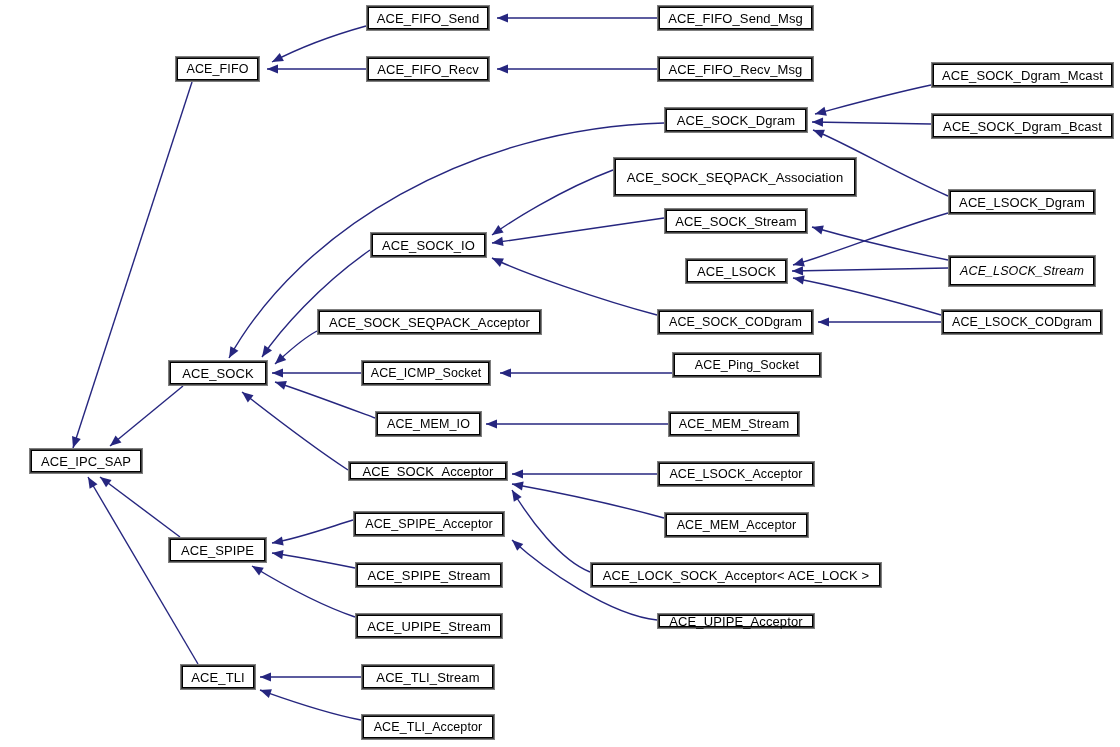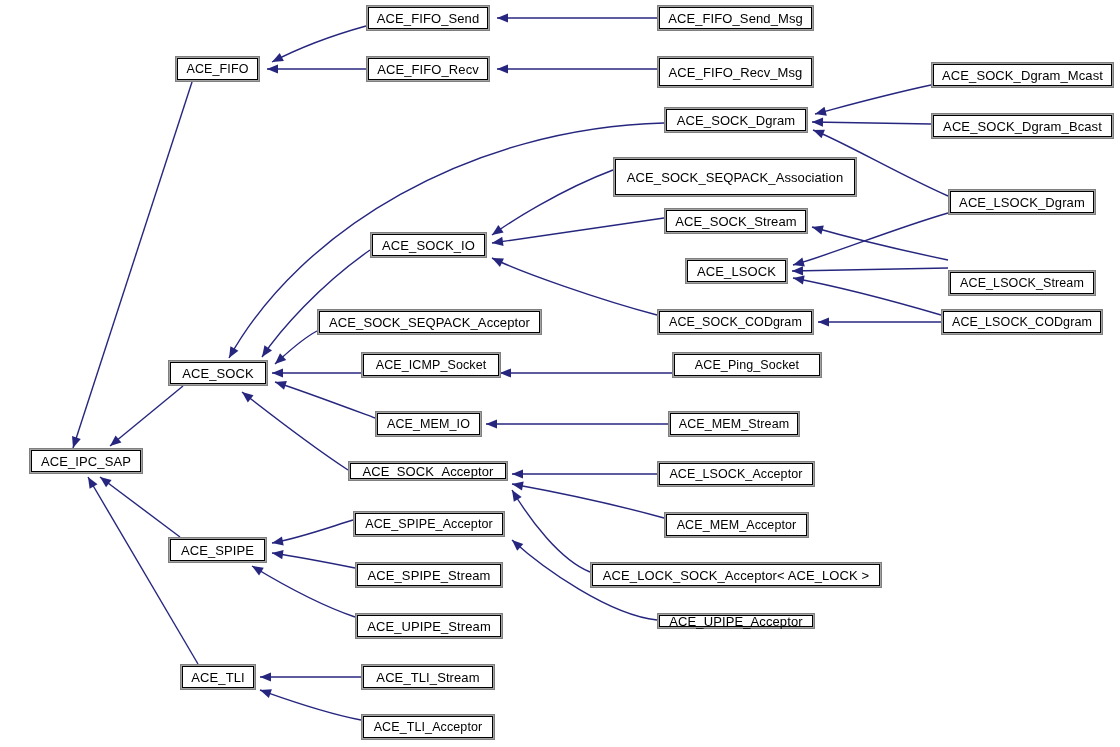--- a/index.html
+++ b/index.html
@@ -28,21 +28,21 @@
     stroke: #26267f;
     stroke-width: 1.4px;
   }
   .edge-head {
     fill: #26267f;
     stroke: none;
   }
   .node-box {
     position: absolute;
     box-sizing: border-box;
-    background: #a3a3a3;
+    background: #404040;
     border: 1px solid #7f7f7f;
     box-shadow: 0 0 0 0 transparent;
     display: flex;
     align-items: center;
     justify-content: center;
     white-space: nowrap;
     text-align: right;
   }
   .node-box .inner {
     position: absolute;
@@ -236,21 +236,21 @@
       <div class="node-box" style="left: 175px; top: 56px; width: 85px; height: 26px;">
         <div class="inner">
           <span class="node-label" style="font-size: 12.5px;">ACE_FIFO</span>
         </div>
       </div>
       <div class="node-box" style="left: 366px; top: 56px; width: 124px; height: 26px;">
         <div class="inner">
           <span class="node-label">ACE_FIFO_Recv</span>
         </div>
       </div>
-      <div class="node-box" style="left: 657px; top: 56px; width: 157px; height: 32px;">
+      <div class="node-box" style="left: 657px; top: 56px; width: 157px; height: 26px;">
         <div class="inner">
           <span class="node-label">ACE_FIFO_Recv_Msg</span>
         </div>
       </div>
       <div class="node-box" style="left: 931px; top: 62px; width: 183px; height: 26px;">
         <div class="inner">
           <span class="node-label">ACE_SOCK_Dgram_Mcast</span>
         </div>
       </div>
       <div class="node-box" style="left: 664px; top: 107px; width: 144px; height: 26px;">
@@ -281,21 +281,21 @@
       <div class="node-box" style="left: 370px; top: 232px; width: 117px; height: 26px;">
         <div class="inner">
           <span class="node-label">ACE_SOCK_IO</span>
         </div>
       </div>
       <div class="node-box" style="left: 685px; top: 258px; width: 103px; height: 26px;">
         <div class="inner">
           <span class="node-label">ACE_LSOCK</span>
         </div>
       </div>
-      <div class="node-box" style="left: 948px; top: 270px; width: 148px; height: 26px;">
+      <div class="node-box" style="left: 948px; top: 255px; width: 148px; height: 32px; font-style: italic;">
         <div class="inner">
           <span class="node-label" style="font-size: 12.5px;">ACE_LSOCK_Stream</span>
         </div>
       </div>
       <div class="node-box" style="left: 317px; top: 309px; width: 225px; height: 26px;">
         <div class="inner">
           <span class="node-label">ACE_SOCK_SEQPACK_Acceptor</span>
         </div>
       </div>
       <div class="node-box" style="left: 657px; top: 309px; width: 157px; height: 26px;">
@@ -306,21 +306,21 @@
       <div class="node-box" style="left: 941px; top: 309px; width: 162px; height: 26px;">
         <div class="inner">
           <span class="node-label" style="font-size: 12.5px;">ACE_LSOCK_CODgram</span>
         </div>
       </div>
       <div class="node-box" style="left: 168px; top: 360px; width: 100px; height: 26px;">
         <div class="inner">
           <span class="node-label">ACE_SOCK</span>
         </div>
       </div>
-      <div class="node-box" style="left: 361px; top: 352px; width: 140px; height: 26px;">
+      <div class="node-box" style="left: 361px; top: 360px; width: 130px; height: 26px;">
         <div class="inner">
           <span class="node-label" style="font-size: 12.5px;">ACE_ICMP_Socket</span>
         </div>
       </div>
       <div class="node-box" style="left: 672px; top: 352px; width: 150px; height: 26px;">
         <div class="inner">
           <span class="node-label" style="font-size: 12.5px;">ACE_Ping_Socket</span>
         </div>
       </div>
       <div class="node-box" style="left: 375px; top: 411px; width: 107px; height: 26px;">

